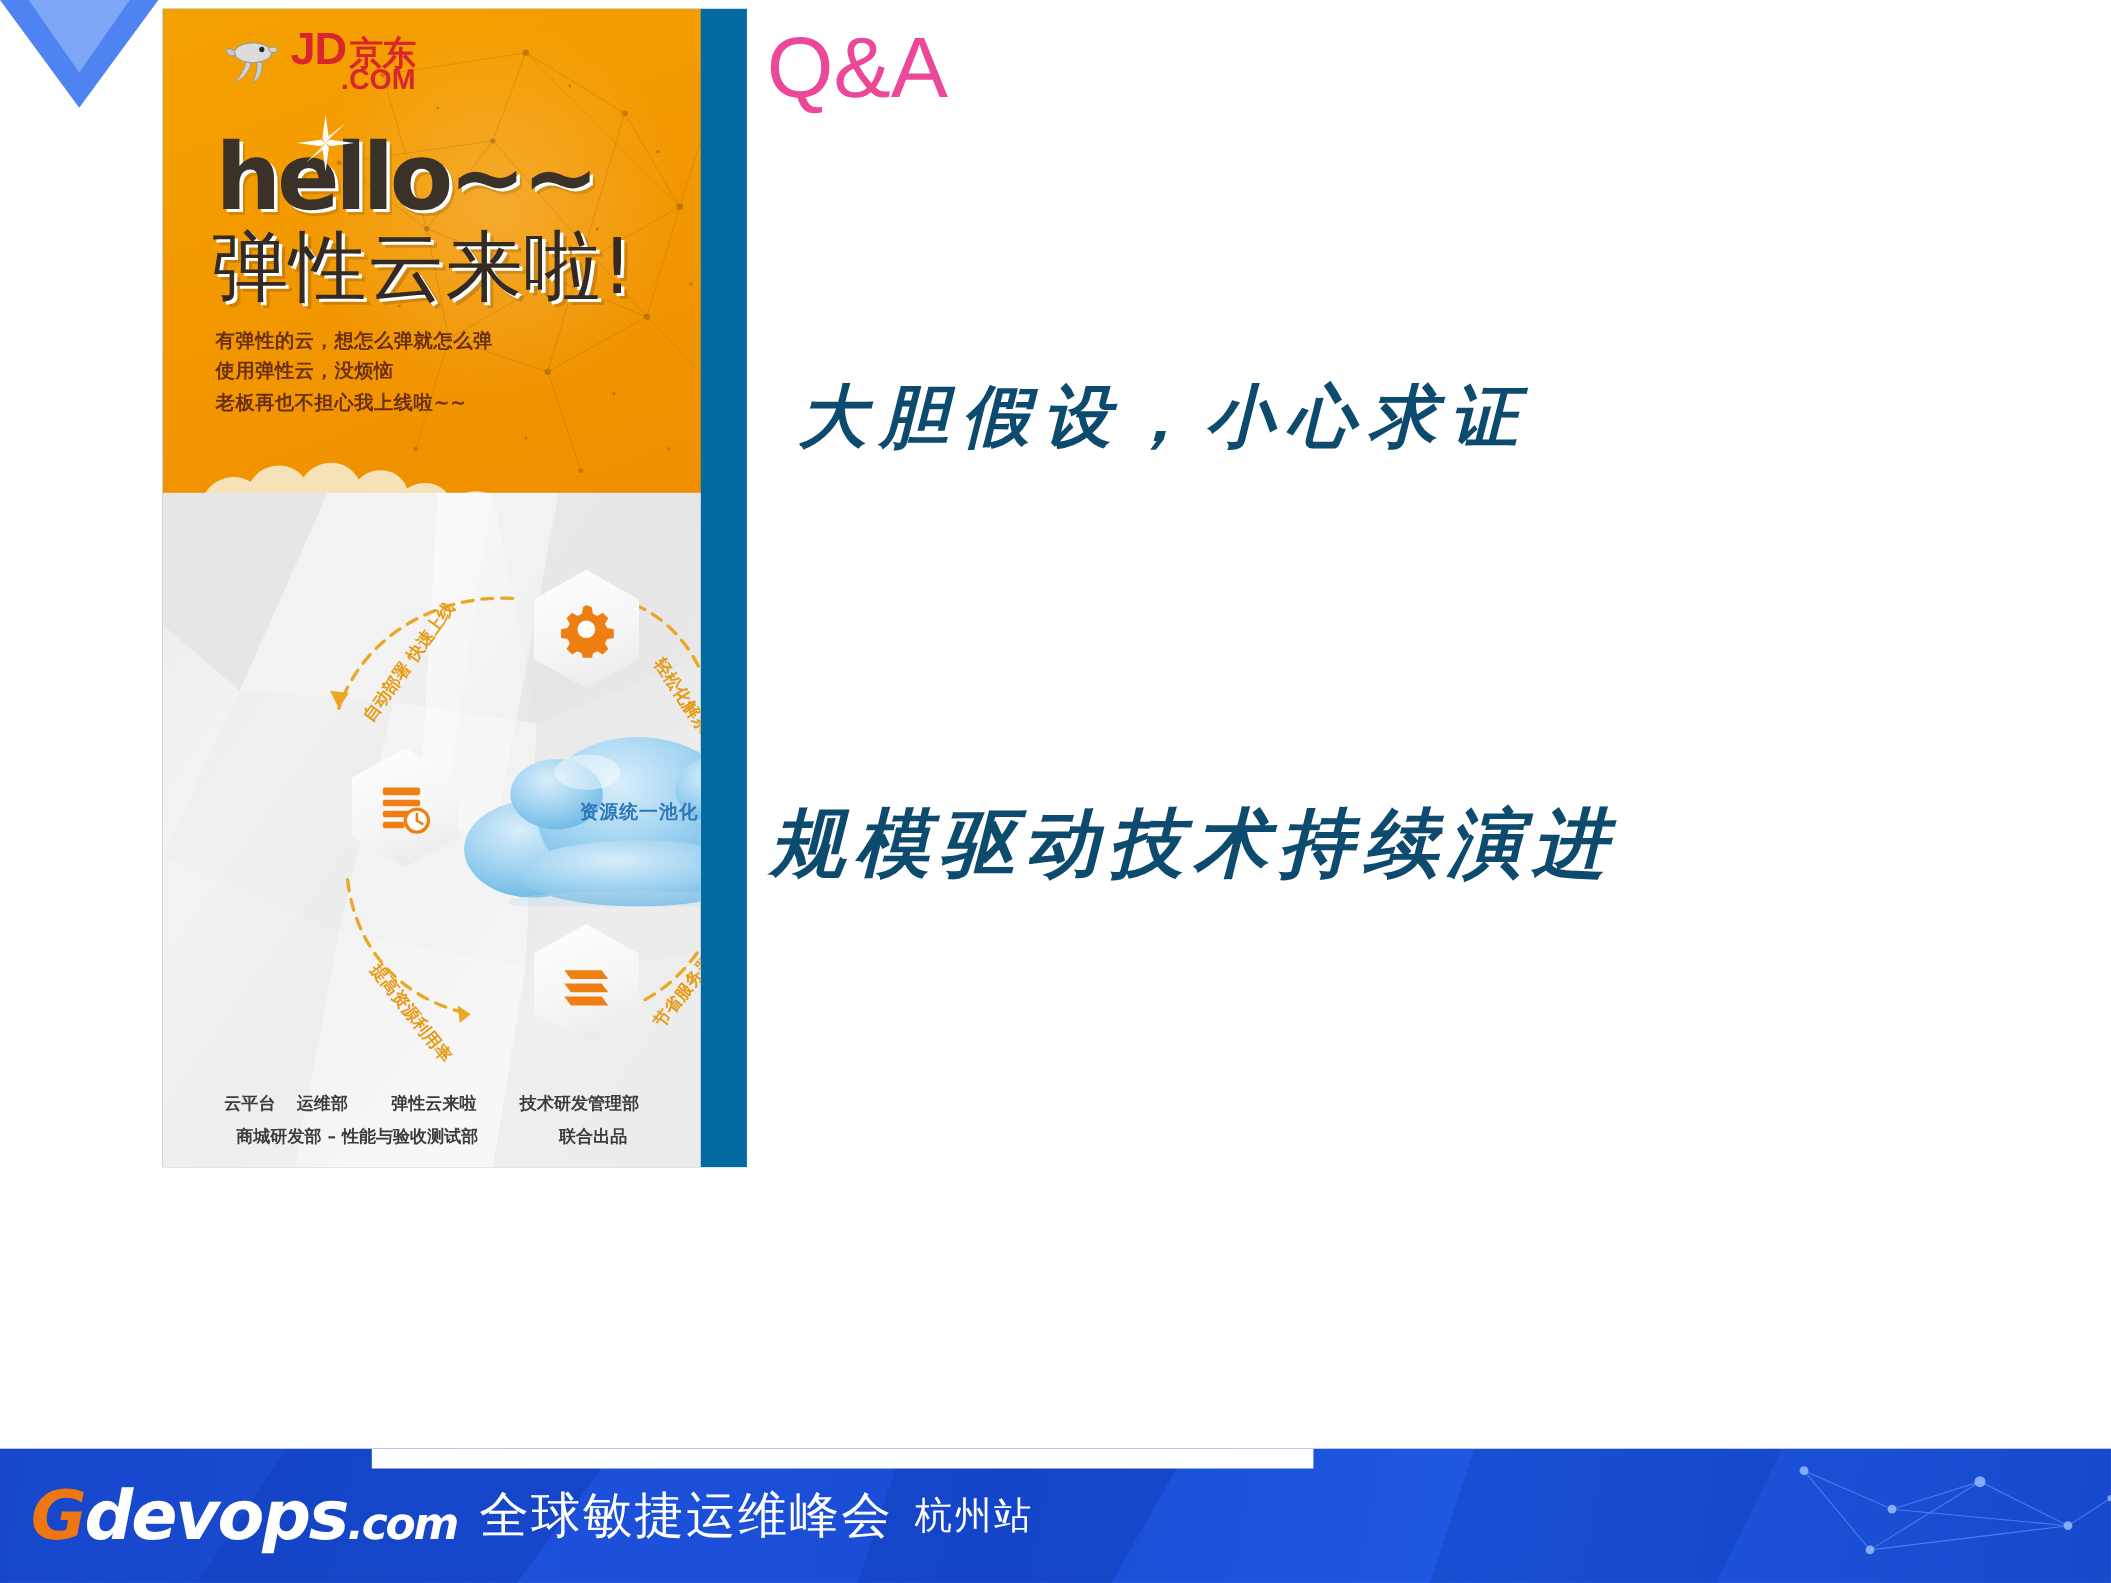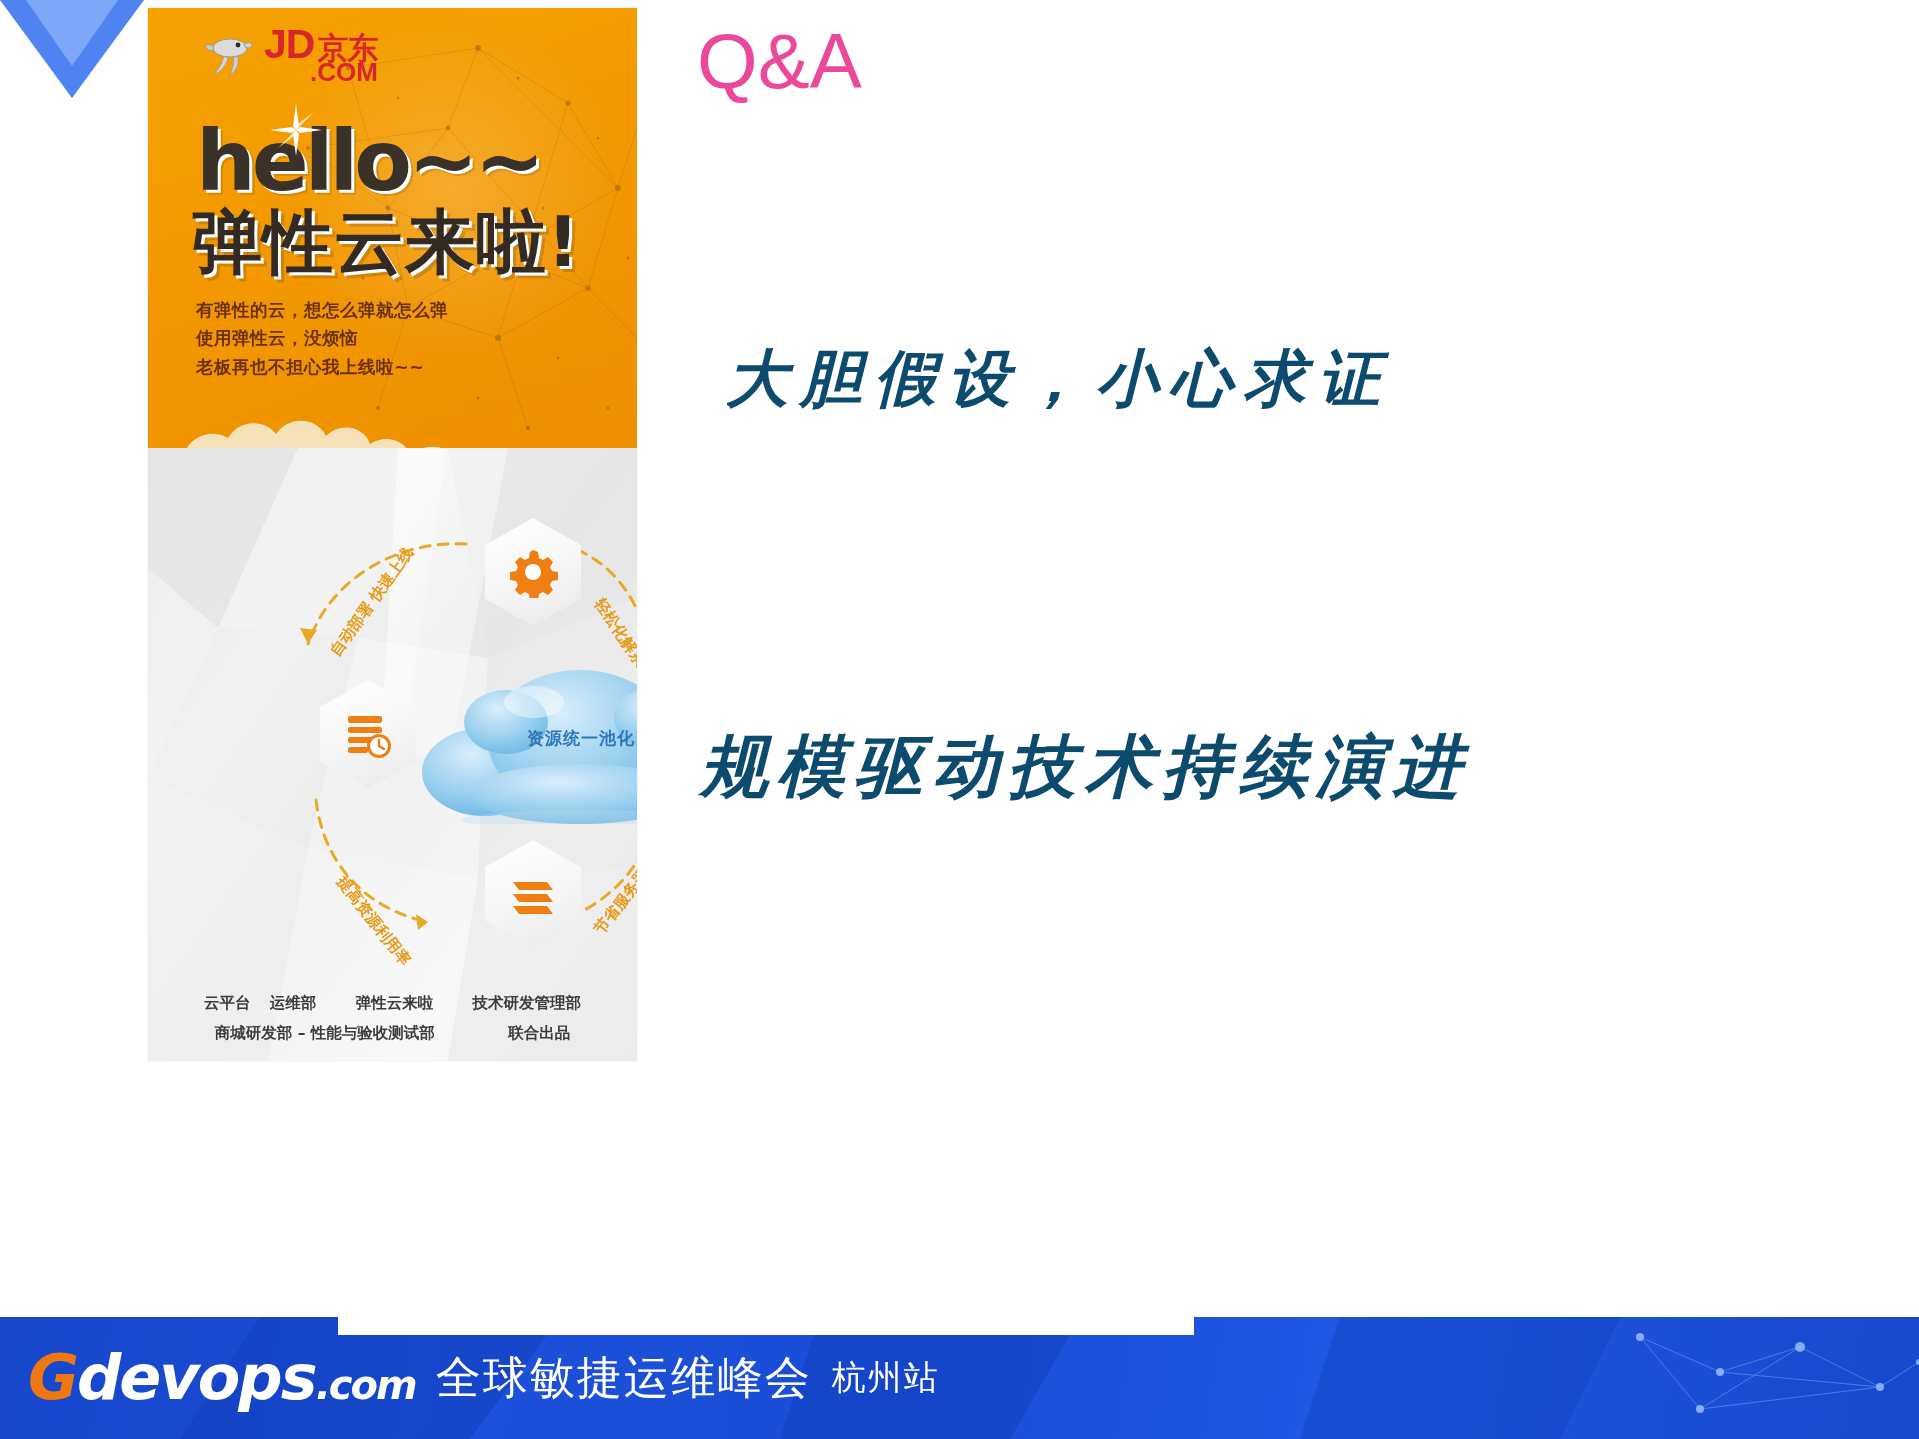--- a/index.html
+++ b/index.html
@@ -38,24 +38,24 @@
     border-left: 46px solid transparent;
     border-right: 46px solid transparent;
     border-top: 66px solid #7ea7f7;
   }
 
   
   .poster {
     position: absolute;
     left: 148px;
     top: 8px;
-    width: 489px;
+    width: 531px;
     height: 1053px;
     overflow: hidden;
-    background: #7f1d1d;
+    background: #0369a1;
     box-shadow: 0 0 0 1px rgba(0,0,0,0.03);
   }
   .poster-top {
     position: absolute;
     left: 0; top: 0;
     width: 489px;
     height: 452px;
     background:
       radial-gradient(circle at 62% 40%, rgba(255,255,255,0.18) 0%, rgba(255,255,255,0) 42%),
       linear-gradient(160deg, #f5a200 0%, #f39800 45%, #ee8f00 100%);
@@ -99,21 +99,21 @@
   }
   .hello-spark {
     position:absolute; left: 118px; top: 92px;
     width: 60px; height: 60px;
   }
   .cn-big {
     position: absolute;
     left: 44px;
     top: 188px;
     font-size: 70px;
-    font-weight: bold;
+    font-weight: normal;
     color: #332b23;
     letter-spacing: 1px;
     text-shadow: 3px 3px 0 #ffffff, 6px 6px 0 rgba(0,0,0,.14);
     white-space: nowrap;
     font-family: "DejaVu Sans", sans-serif;
   }
   .tagline {
     position: absolute;
     left: 48px;
     top: 288px;

